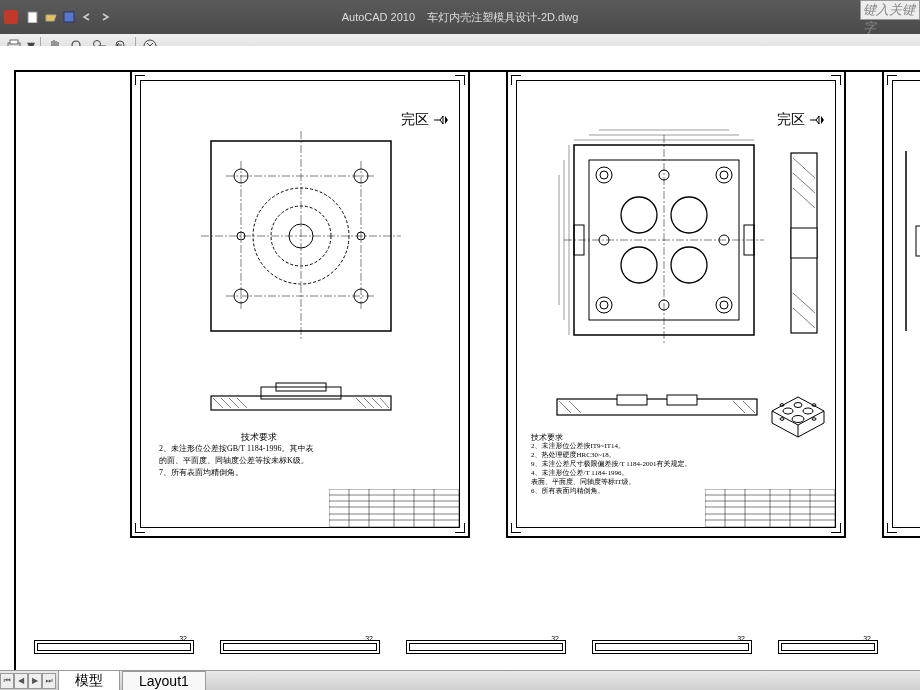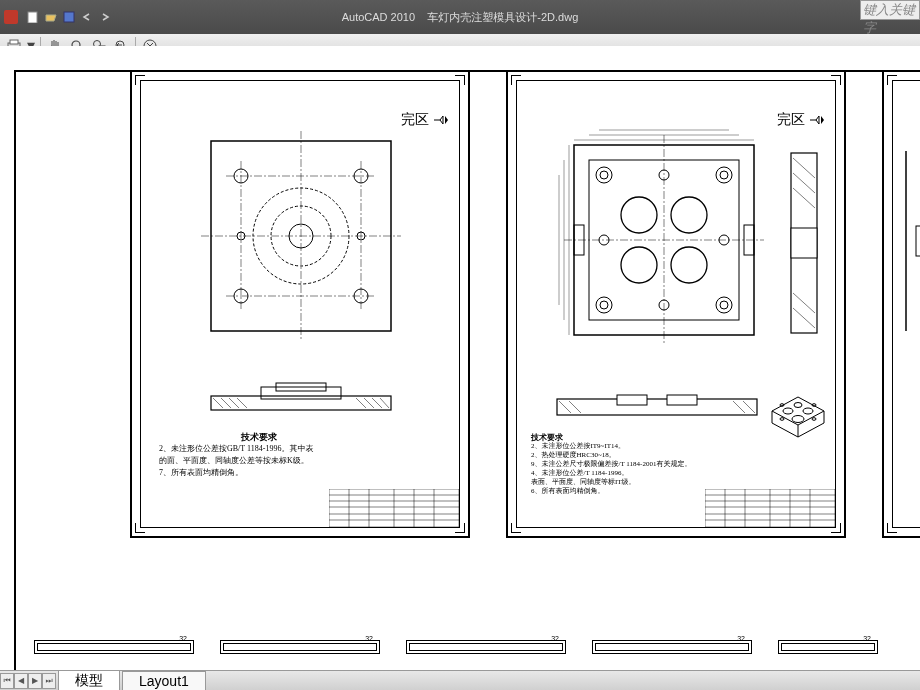--- a/index.html
+++ b/index.html
@@ -27,21 +27,21 @@
 .corner.tr { top: 3px; right: 3px; border-left: none; border-bottom: none; }
 .corner.bl { bottom: 3px; left: 3px; border-right: none; border-top: none; }
 .corner.br { bottom: 3px; right: 3px; border-left: none; border-top: none; }
 
 .sheet1 { top: 0; left: 116px; width: 340px; height: 468px; }
 .sheet2 { top: 0; left: 492px; width: 340px; height: 468px; }
 .sheet3 { top: 0; left: 868px; width: 60px; height: 468px; }
 
 .drawing { position: absolute; }
 .note-text { font-size: 8px; line-height: 12px; color: #000; font-family: "SimSun", serif; }
-.note-title { font-weight: bold; font-size: 9px; }
+.note-title { font-weight: normal; font-size: 9px; }
 
 .title-block { position: absolute; bottom: 0; right: 0; width: 130px; height: 38px; }
 
 .marker { position: absolute; font-size: 14px; color: #000; }
 .marker svg { display: inline; }
 
 .thumb-strip { position: absolute; left: 20px; right: 0; bottom: 8px; height: 22px; display: flex; gap: 26px; }
 .thumb { width: 160px; height: 14px; border: 1.5px solid #000; position: relative; background: #fff; }
 .thumb::after { content: ""; position: absolute; inset: 2px; border: 0.5px solid #000; }
 .thumb-label { position: absolute; right: 6px; top: -6px; font-size: 7px; }

